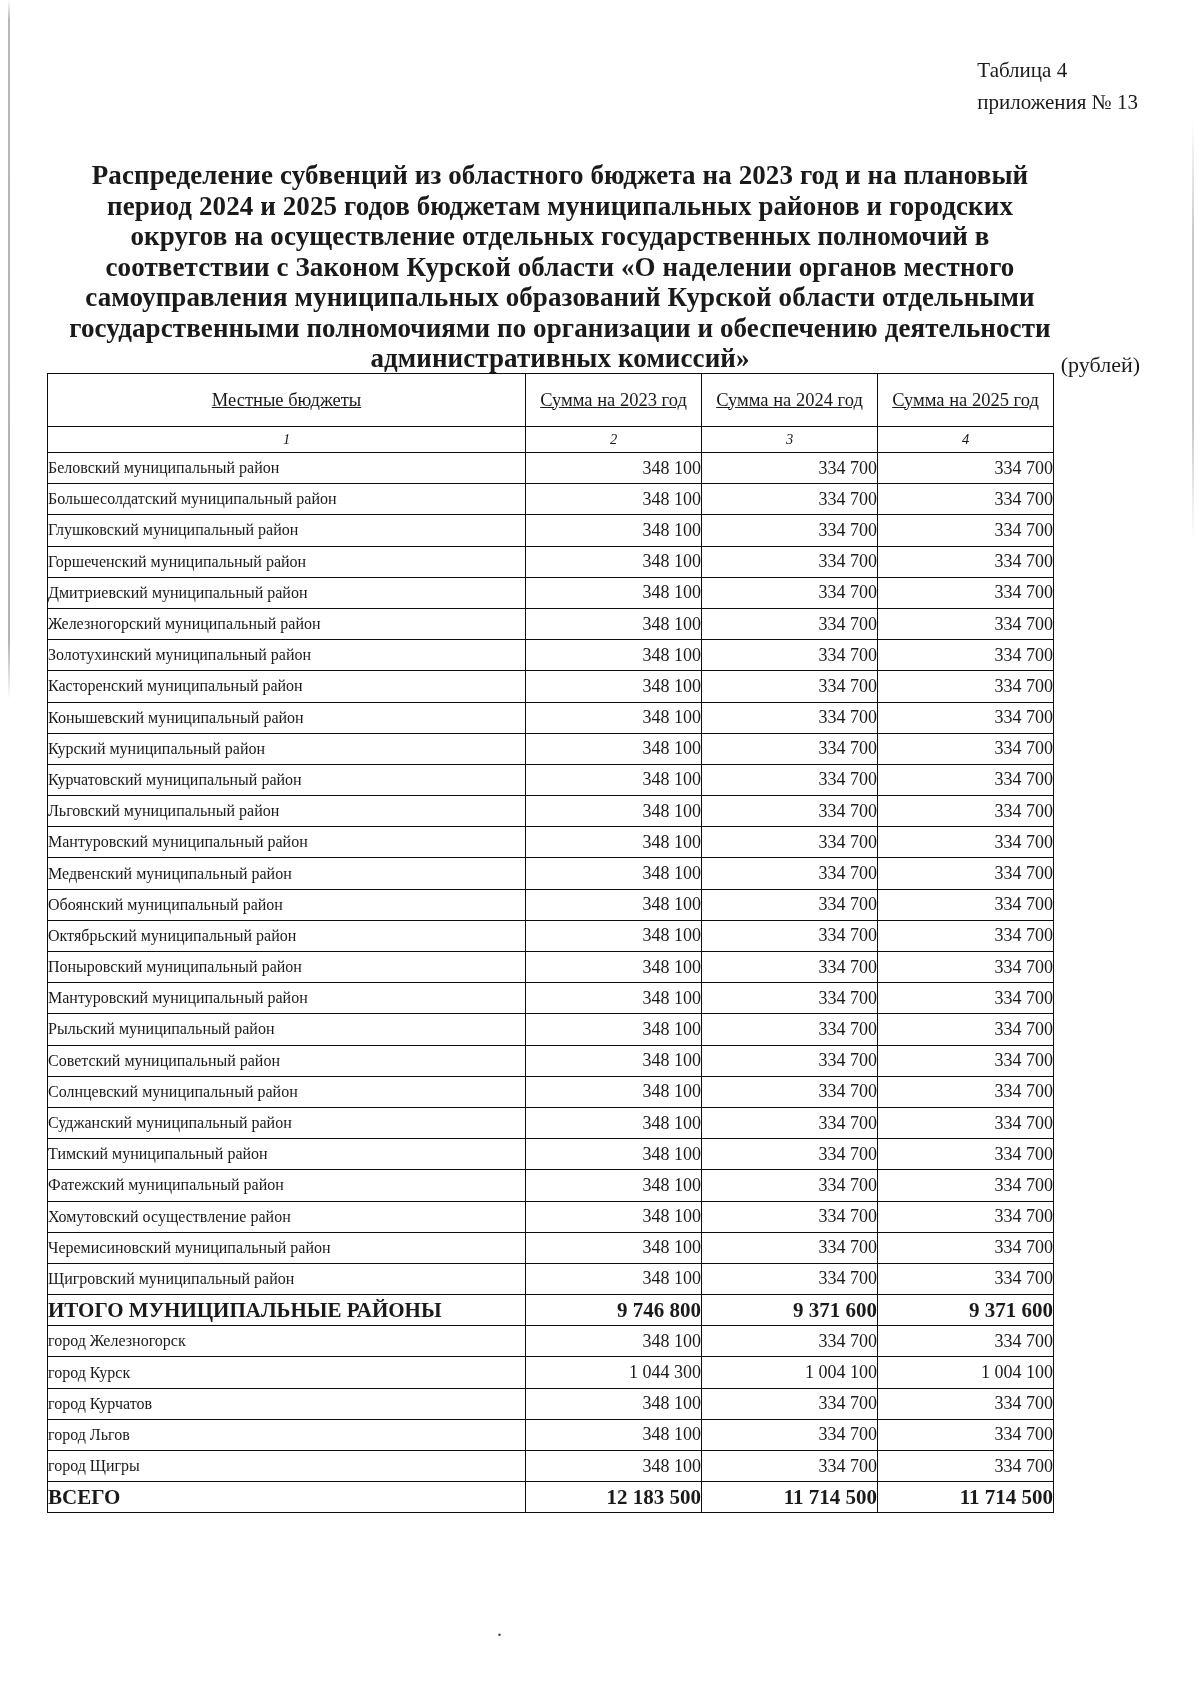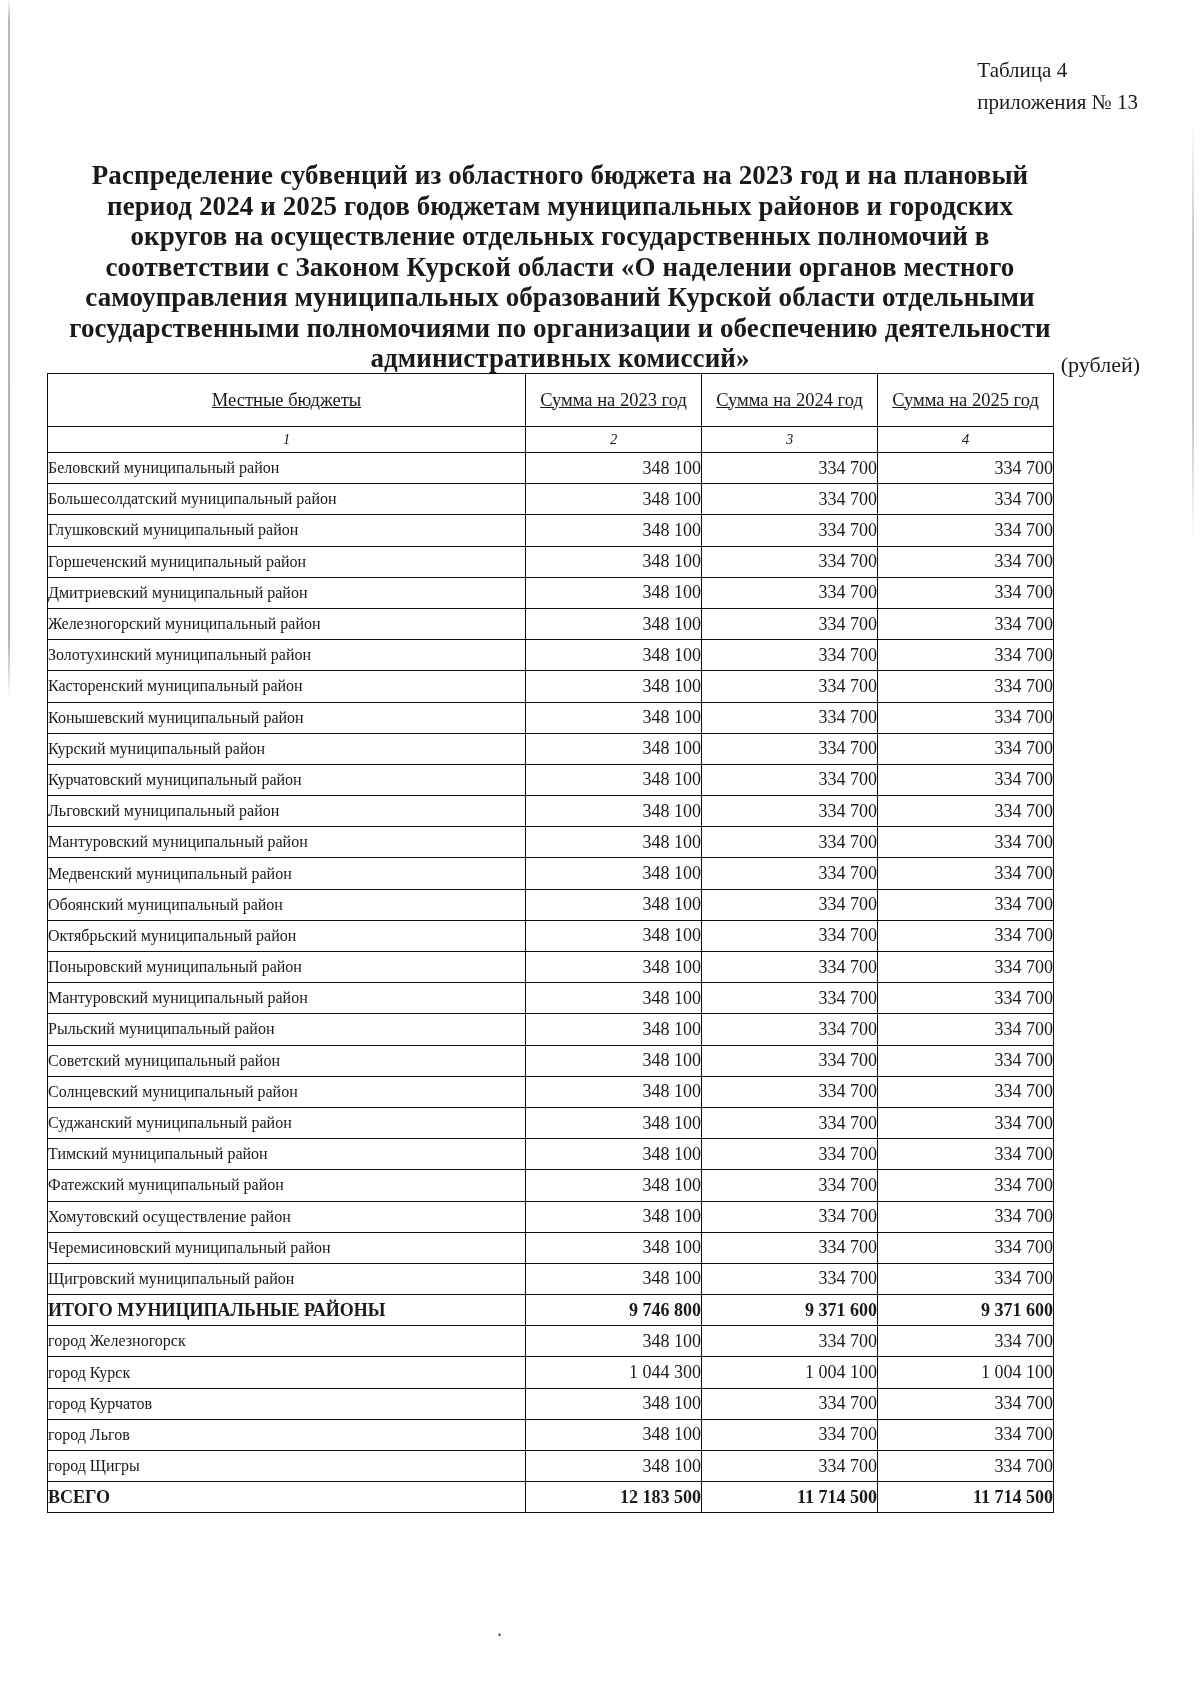--- a/index.html
+++ b/index.html
@@ -126,21 +126,21 @@
   .row-val {
     height: 30.2px;
     text-align: right;
     padding-right: 5px;
     font-size: 18px;
     white-space: nowrap;
   }
   tr.total-row .row-name,
   tr.total-row .row-val {
     font-weight: bold;
-    font-size: 18px;
+    font-size: 21px;
   }
 
   .footer-dot {
     position: absolute;
     left: 497px;
     top: 1618px;
     font-size: 20px;
     color: #444;
   }
 </style>

